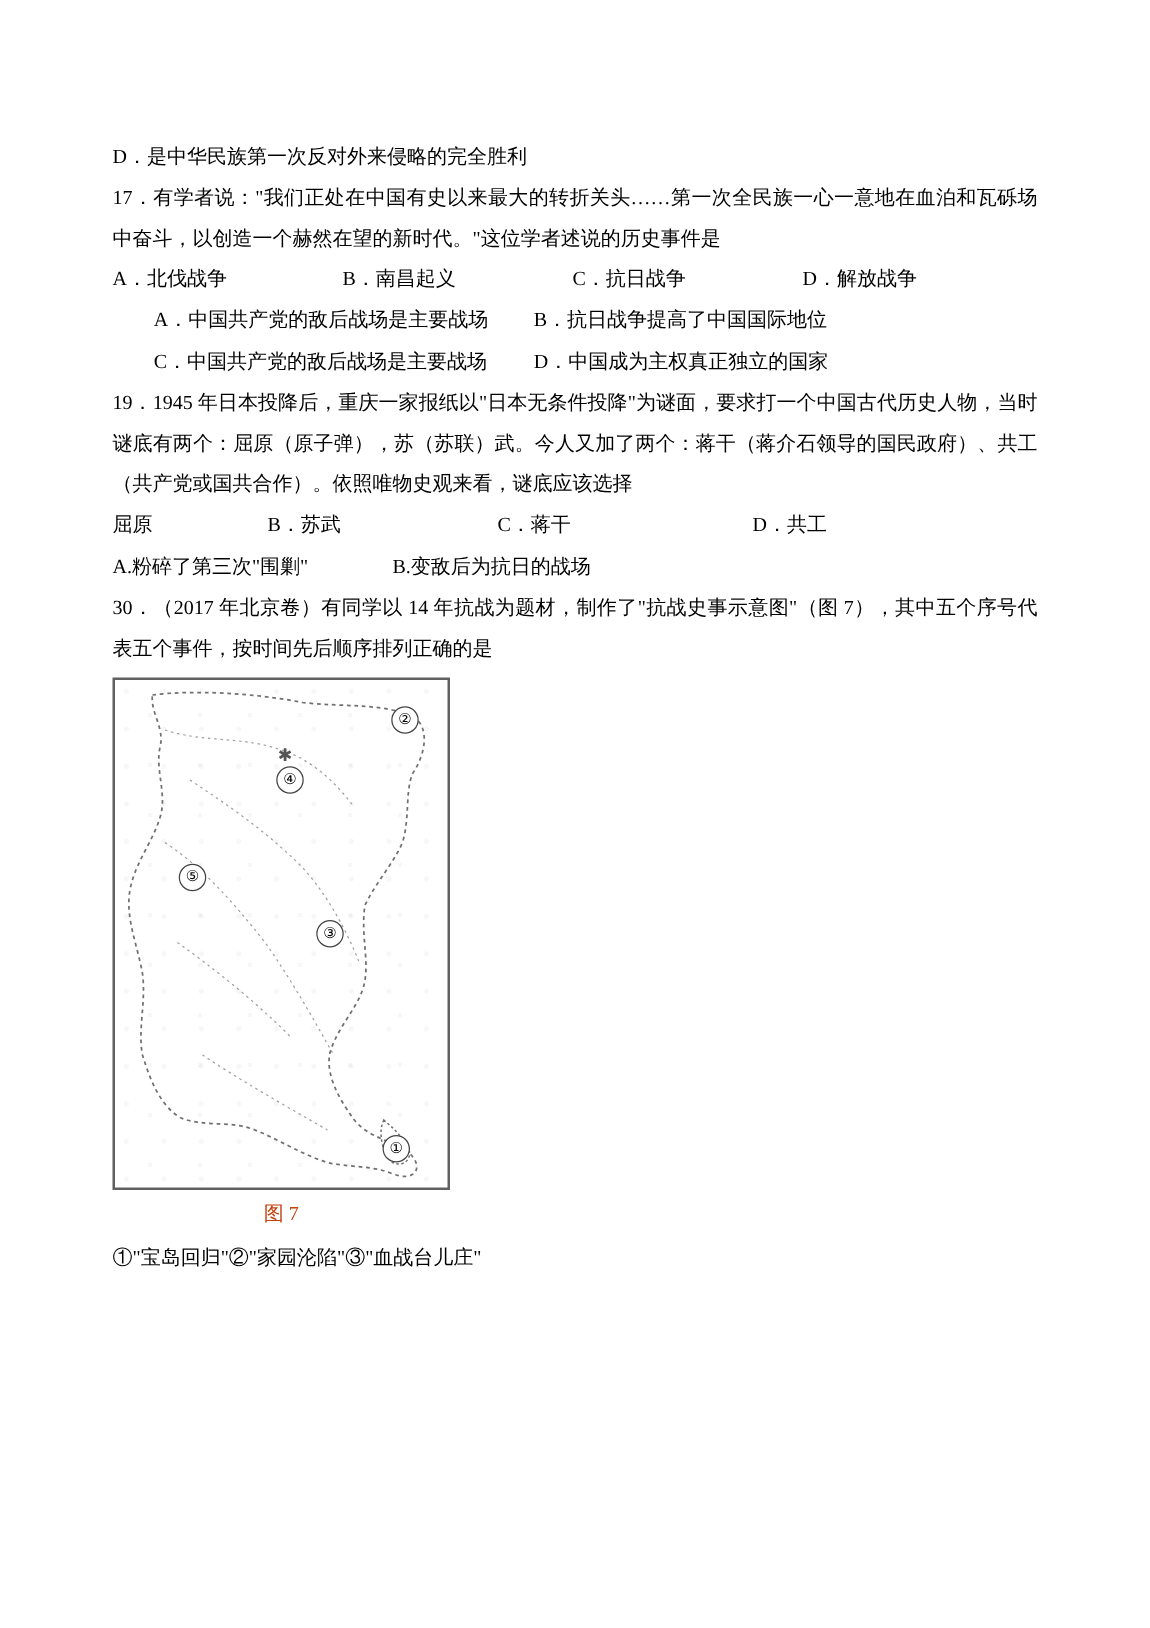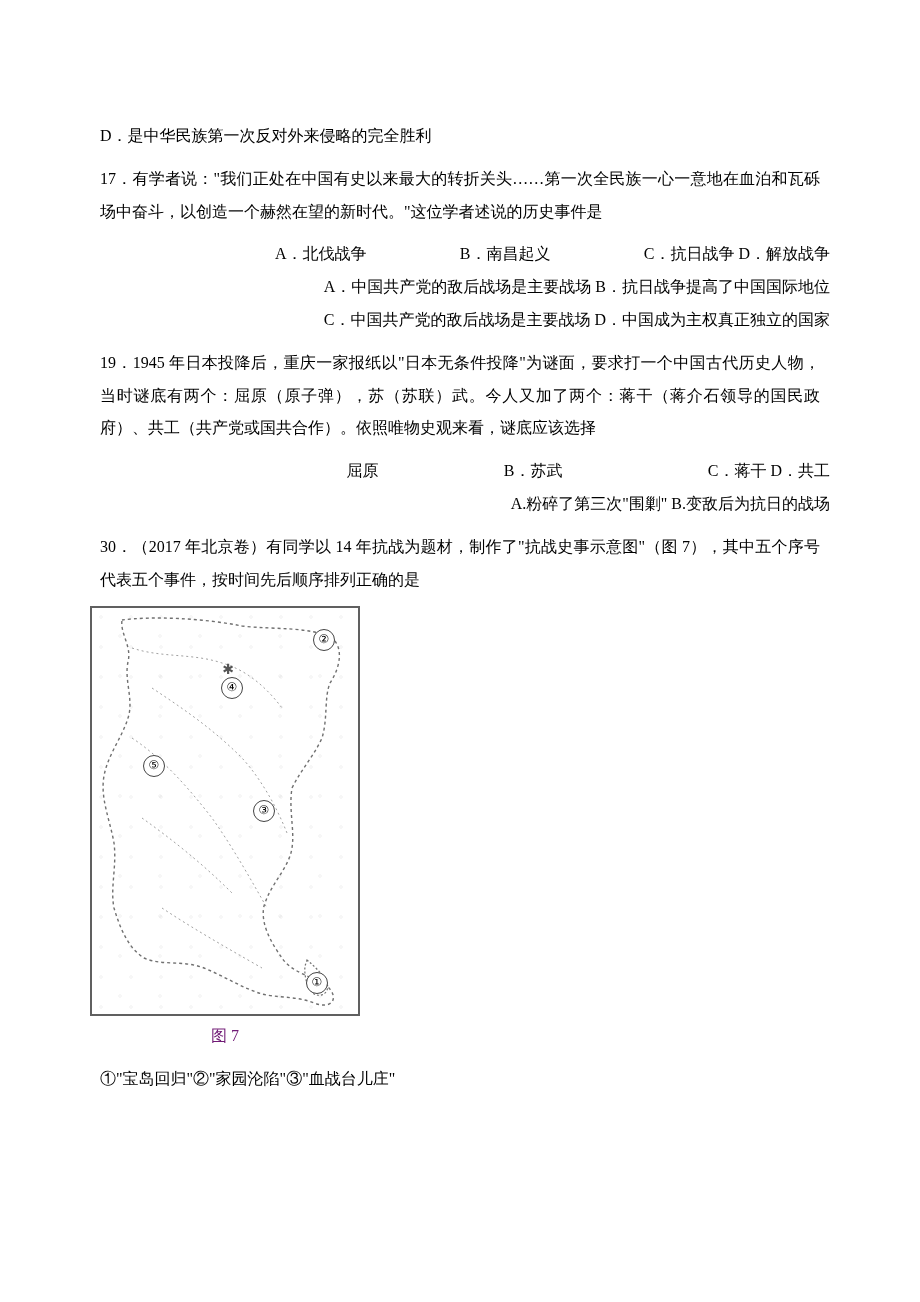--- a/index.html
+++ b/index.html
@@ -11,26 +11,25 @@
     .page {
       width: 920px;
       min-height: 1302px;
       box-sizing: border-box;
       padding: 110px 90px 80px 90px;
       font-size: 16px;
       line-height: 2.05;
       color: #000;
     }
     .para {
-      margin: 10px;
+      margin: 0;
       text-align: justify;
     }
     .opts-row {
       margin: 0;
-      text-align: right;
     }
     .opts-row .opt {
       display: inline-block;
     }
     .opts-row .opt.w1 { min-width: 180px; }
     .opts-row .opt.w2 { min-width: 300px; margin-left: 33px; }
     .opts-row .opt.w3 { min-width: 220px; }
     .map-wrapper {
       margin-top: 6px;
       margin-bottom: 2px;
@@ -77,21 +76,21 @@
       top: 62px;
       font-size: 14px;
       color: #555;
       transform: translate(-50%, -50%);
     }
     .caption {
       width: 270px;
       text-align: center;
       margin-top: 4px;
       font-size: 16px;
-      color: #701a75;
+      color: #c2410c;
     }
   </style>
 </head>
 <body>
 
 <div class="page">
 
   <p class="para">D．是中华民族第一次反对外来侵略的完全胜利</p>
 
   <p class="para">17．有学者说："我们正处在中国有史以来最大的转折关头……第一次全民族一心一意地在血泊和瓦砾场中奋斗，以创造一个赫然在望的新时代。"这位学者述说的历史事件是</p>

